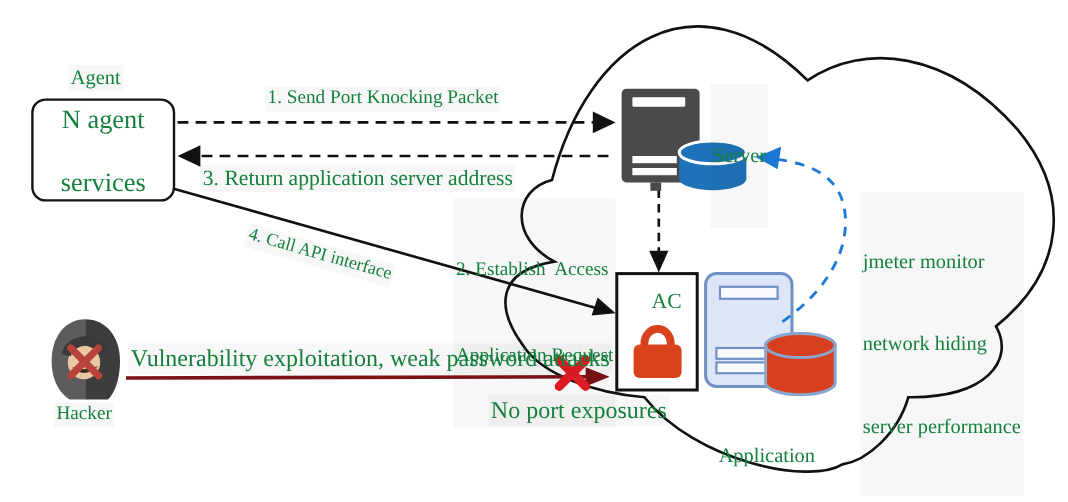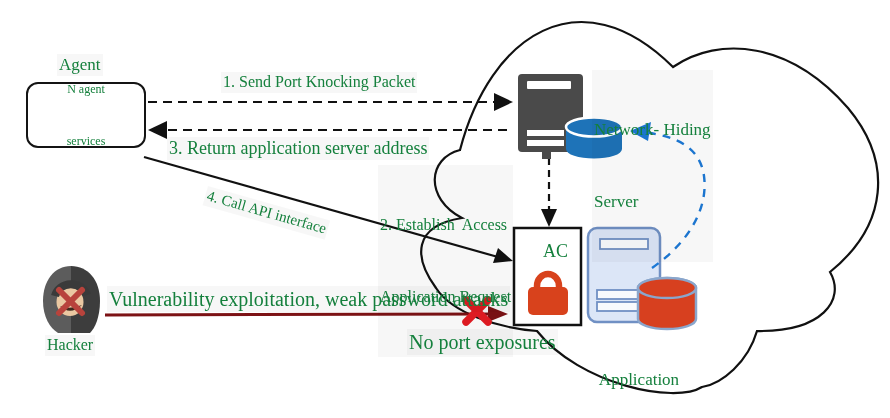--- a/index.html
+++ b/index.html
@@ -111,41 +111,45 @@
       <ellipse cx="70" cy="302" rx="13.5" ry="14" fill="#eac8a2"></ellipse>
       <path d="M 55 296 A 16.5 15 0 0 1 87 295" fill="none" stroke="#3a3a3a" stroke-width="8"></path>
       <path d="M 60 306 Q 70 316 82 305 Q 70 310 60 306 Z" fill="#3f2a1e"></path>
       <line x1="59" y1="290" x2="82" y2="313" stroke="#b8433c" stroke-width="6" stroke-linecap="round"></line>
       <line x1="82" y1="290" x2="59" y2="313" stroke="#b8433c" stroke-width="6" stroke-linecap="round"></line>
     </g>
   </svg>
 
   <div class="lbl" style="left:57px;top:54px;font-size:17px;">Agent</div>
 
-  <div class="box agent-box" style="left:26px;top:82px;width:120px;height:66px;font-size:12px;line-height:21px;gap:31px;">
+  <div class="box agent-box" style="left:26px;top:82px;width:120px;height:86px;font-size:22px;line-height:21px;gap:31px;">
     <div>N agent</div>
     <div>services</div>
   </div>
 
   <div class="lbl" style="left:221px;top:72px;font-size:16px;">1. Send Port Knocking Packet</div>
 
   <div class="lbl" style="left:167px;top:137px;font-size:18px;">3. Return application server address</div>
 
   <div class="lbl" style="left:378px;top:165px;font-size:16px;line-height:24px;">
     <div>2. Establish  Access</div>
     <div>Application Request</div>
   </div>
 
   <div class="lbl rot" style="left:208px;top:186px;font-size:15px;">4. Call API interface</div>
 
   <div class="lbl" style="left:592px;top:70px;font-size:17px;line-height:24px;">
-    <div>Network- Hiding</div>
     <div>Server</div>
   </div>
 
+  <div class="lbl" style="left:717px;top:160px;font-size:17px;line-height:23px;">
+    <div>jmeter monitor</div>
+    <div>network hiding</div>
+    <div>server performance</div>
+  </div>
 
   <div class="lbl ctr" style="left:514px;top:240px;width:83px;font-size:18px;background:none;padding:0;text-align:center;">AC</div>
 
   <div class="lbl ctr" style="left:582px;top:325px;width:110px;font-size:17px;line-height:22px;background:none;text-align:center;">
     <div>Application</div>
     
   </div>
 
   <div class="lbl" style="left:45px;top:335px;font-size:16px;">Hacker</div>
 

